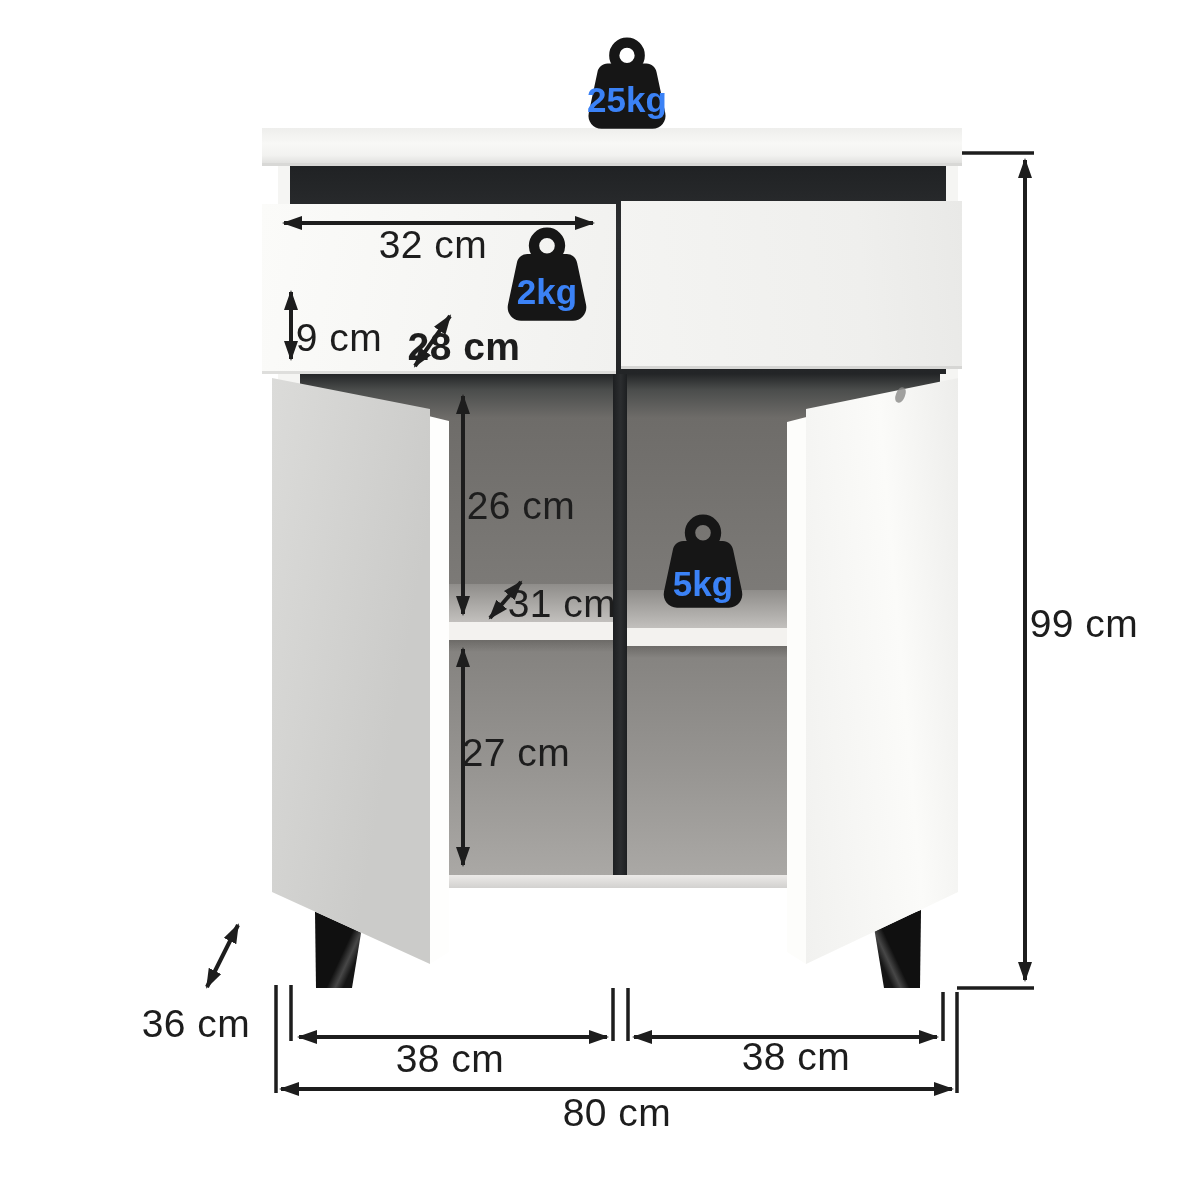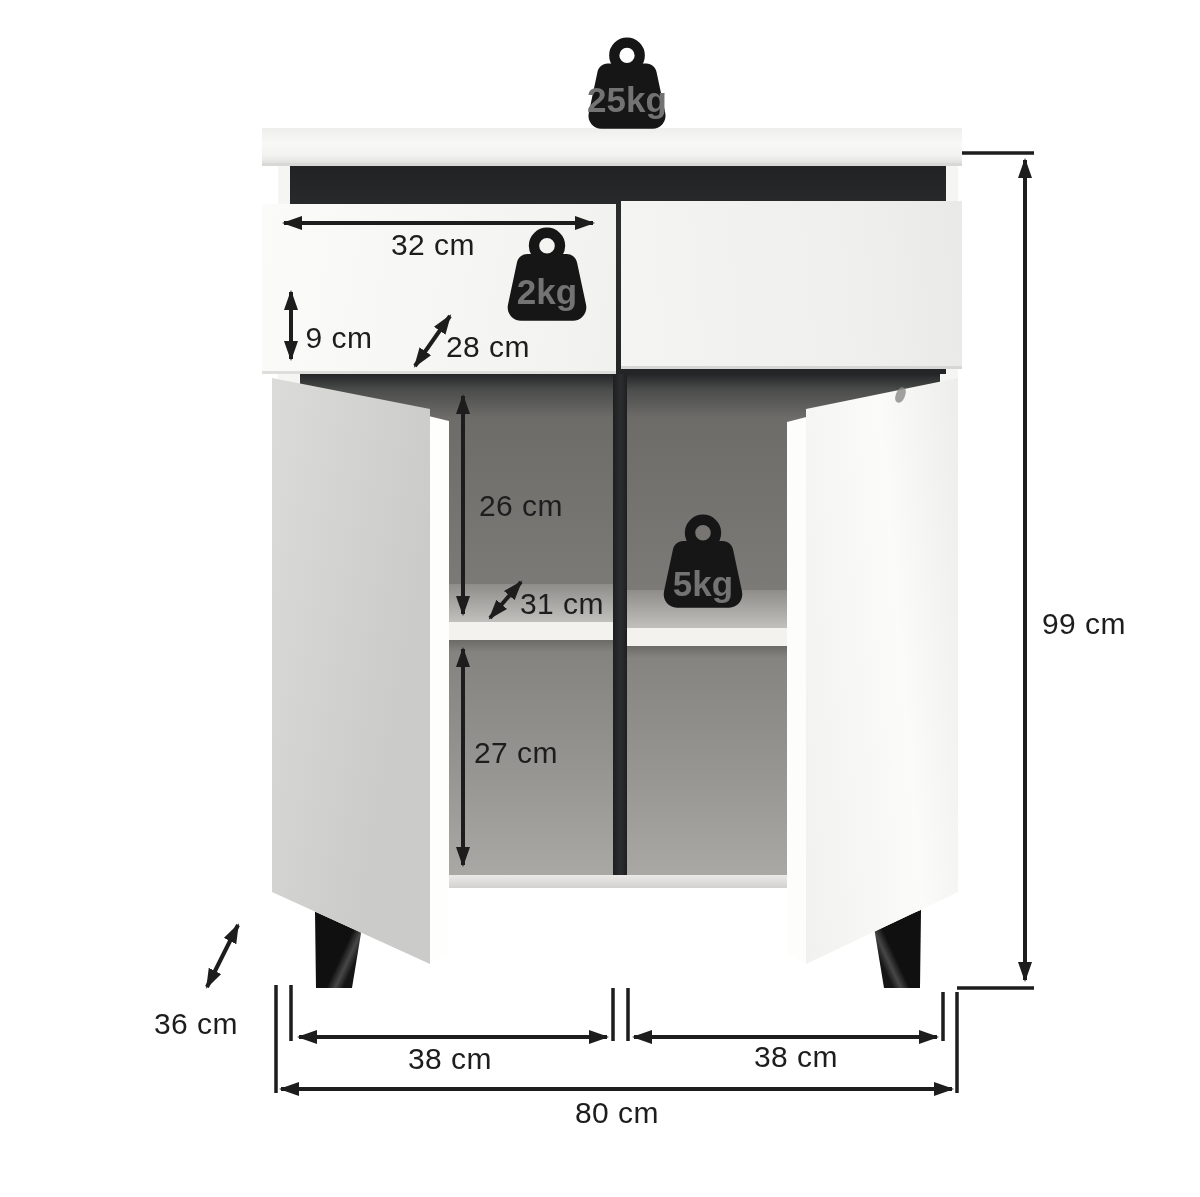--- a/index.html
+++ b/index.html
@@ -37,22 +37,22 @@
         background:linear-gradient(100deg,#dbdbd9,#cbcbc9 70%);
         clip-path:polygon(0px 0px,158px 31px,158px 586px,0px 514px);}
   .doorR-edge{left:787px;top:378px;width:171px;height:590px;background:#fdfdfb;
         clip-path:polygon(171px 0px,0px 44px,0px 574px,19px 586px,171px 514px);}
   .doorR-face{left:806px;top:378px;width:152px;height:586px;
         background:linear-gradient(85deg,#f1f1ef,#fbfbf9 60%,#ededeb);
         clip-path:polygon(152px 0px,0px 31px,0px 586px,152px 514px);}
   .hinge-dot{left:896px;top:387px;width:9px;height:16px;background:#8a8a88;border-radius:45%;
         transform:rotate(22deg);opacity:.8;}
   
-  .dim{font-size:30px;color:#1d1d1d;white-space:nowrap;transform:translate(-50%,-50%);letter-spacing:0.5px;}
-  .wlabel{font-size:35px;font-weight:bold;color:#737373;white-space:nowrap;transform:translate(-50%,-50%);}
+  .dim{font-size:39px;color:#1d1d1d;white-space:nowrap;transform:translate(-50%,-50%);letter-spacing:0.5px;}
+  .wlabel{font-size:35px;font-weight:bold;color:#3b82f6;white-space:nowrap;transform:translate(-50%,-50%);}
   svg.overlay{left:0;top:0;width:1200px;height:1197px;pointer-events:none;}
   .dl{stroke:#1d1d1d;stroke-width:4;fill:none;}
   .el{stroke:#1d1d1d;stroke-width:3.5;fill:none;}
   .kb{fill:#161616;}
   .kb-ring{fill:none;stroke:#161616;stroke-width:10;}
 </style>
 </head>
 <body>
 
 <div id="canvas">
@@ -130,21 +130,21 @@
     <line class="el" x1="943" y1="992" x2="943" y2="1041"></line>
     <line class="el" x1="957" y1="992" x2="957" y2="1093"></line>
   </svg>
 
   <div class="abs wlabel" style="left:627px;top:100px;">25kg</div>
   <div class="abs wlabel" style="left:547px;top:292px;">2kg</div>
   <div class="abs wlabel" style="left:703px;top:584px;">5kg</div>
 
   <div class="abs dim" style="left:433px;top:245px;">32 cm</div>
   <div class="abs dim" style="left:339px;top:326px;margin-top:12px;">9 cm</div>
-  <div class="abs dim" style="left:488px;top:347px;">28 cm</div>
+  <div class="abs dim" style="left:464px;top:347px;font-weight:bold;">28 cm</div>
   <div class="abs dim" style="left:521px;top:506px;">26 cm</div>
   <div class="abs dim" style="left:562px;top:604px;">31 cm</div>
   <div class="abs dim" style="left:516px;top:753px;">27 cm</div>
   <div class="abs dim" style="left:1084px;top:624px;">99 cm</div>
   <div class="abs dim" style="left:196px;top:1024px;text-align:center;">36 cm</div>
   <div class="abs dim" style="left:450px;top:1059px;">38 cm</div>
   <div class="abs dim" style="left:796px;top:1057px;">38 cm</div>
   <div class="abs dim" style="left:617px;top:1113px;">80 cm</div>
 
 </div>

